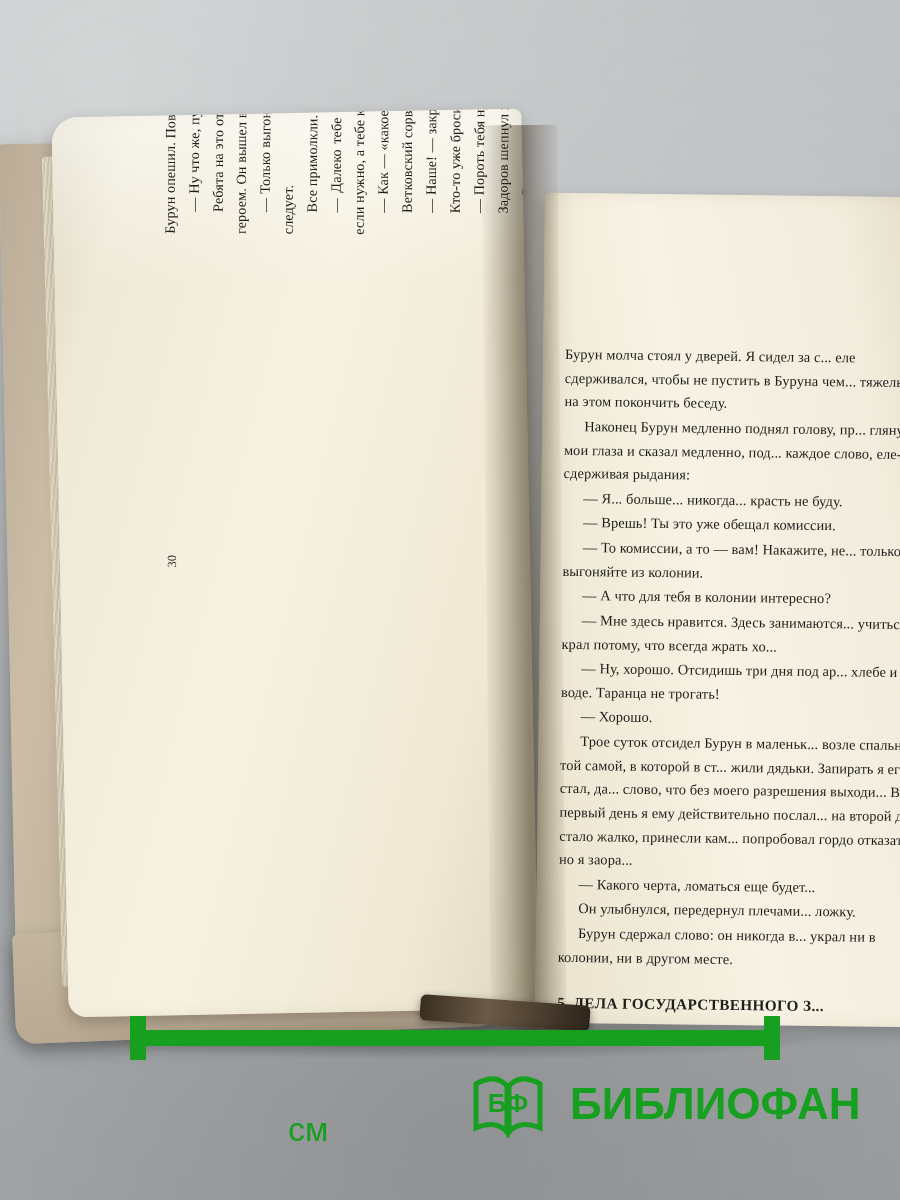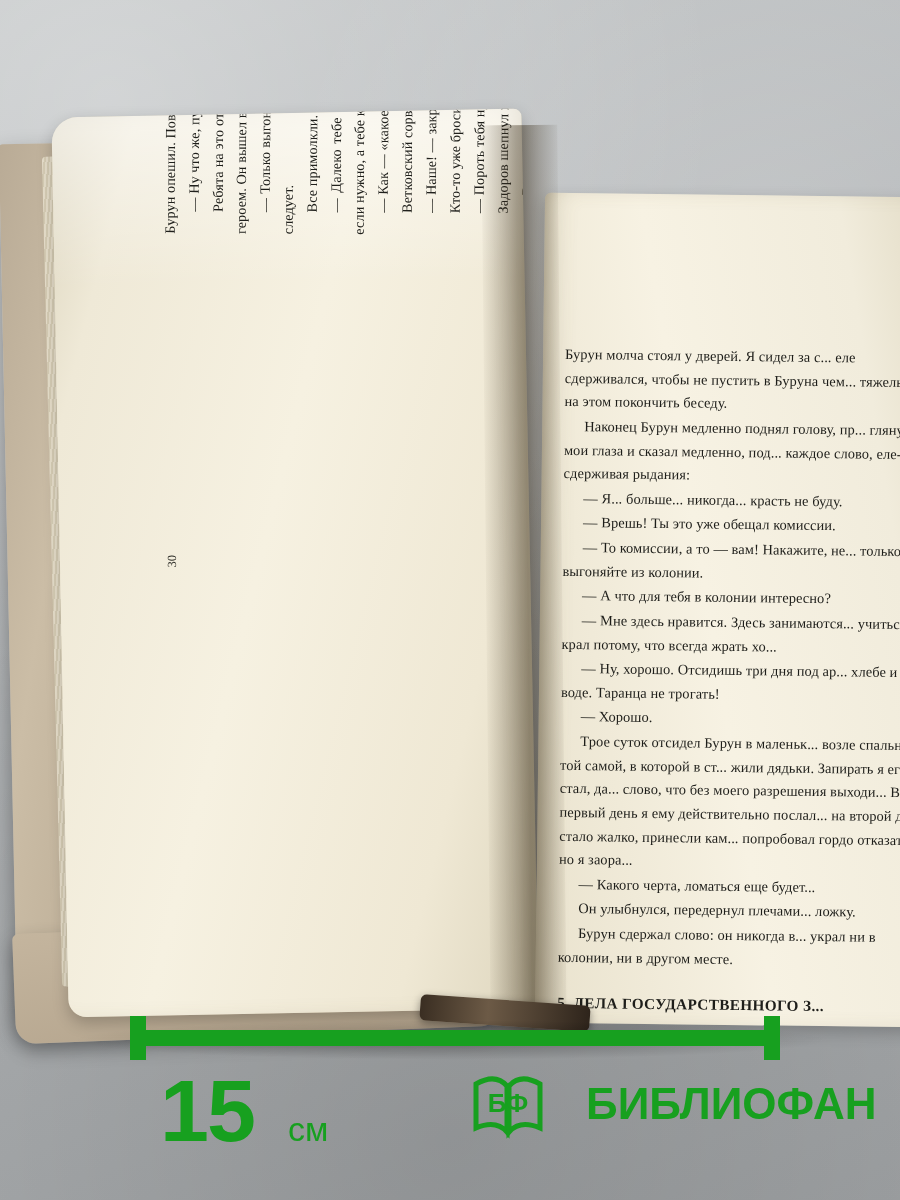--- a/index.html
+++ b/index.html
@@ -234,21 +234,21 @@
     font-size: 34px;
     color: #17a01f;
   }
 
   .logo {
     position: absolute;
     left: 470px;
     top: 48px;
     display: flex;
     align-items: center;
-    gap: 26px;
+    gap: 10px;
   }
   .logo-mark {
     position: relative;
     width: 76px;
     height: 72px;
   }
   .logo-text {
     font-family: "Liberation Sans", sans-serif;
     font-weight: bold;
     font-size: 44px;
@@ -325,21 +325,20 @@
     </div>
 
     <div class="gutter"></div>
     <div class="spine-strip"></div>
   </div>
 
   <div class="shadow-under-book"></div>
 
   <div id="watermark">
     <div class="scalebar"></div>
-    <div class="scale-num">15</div>
     <div class="scale-unit">см</div>
 
     <div class="logo">
       <div class="logo-mark">
         <svg width="76" height="72" viewBox="0 0 76 72" aria-hidden="true">
           <path d="M6 16 C20 8, 30 10, 37 18 L37 64 C30 56, 20 54, 6 60 Z" fill="none" stroke="#17a01f" stroke-width="5"></path>
           <path d="M70 16 C56 8, 46 10, 39 18 L39 64 C46 56, 56 54, 70 60 Z" fill="none" stroke="#17a01f" stroke-width="5"></path>
           <text x="38" y="44" font-family="Liberation Sans, sans-serif" font-size="26" font-weight="bold" fill="#17a01f" text-anchor="middle">БФ</text>
         </svg>
       </div>

